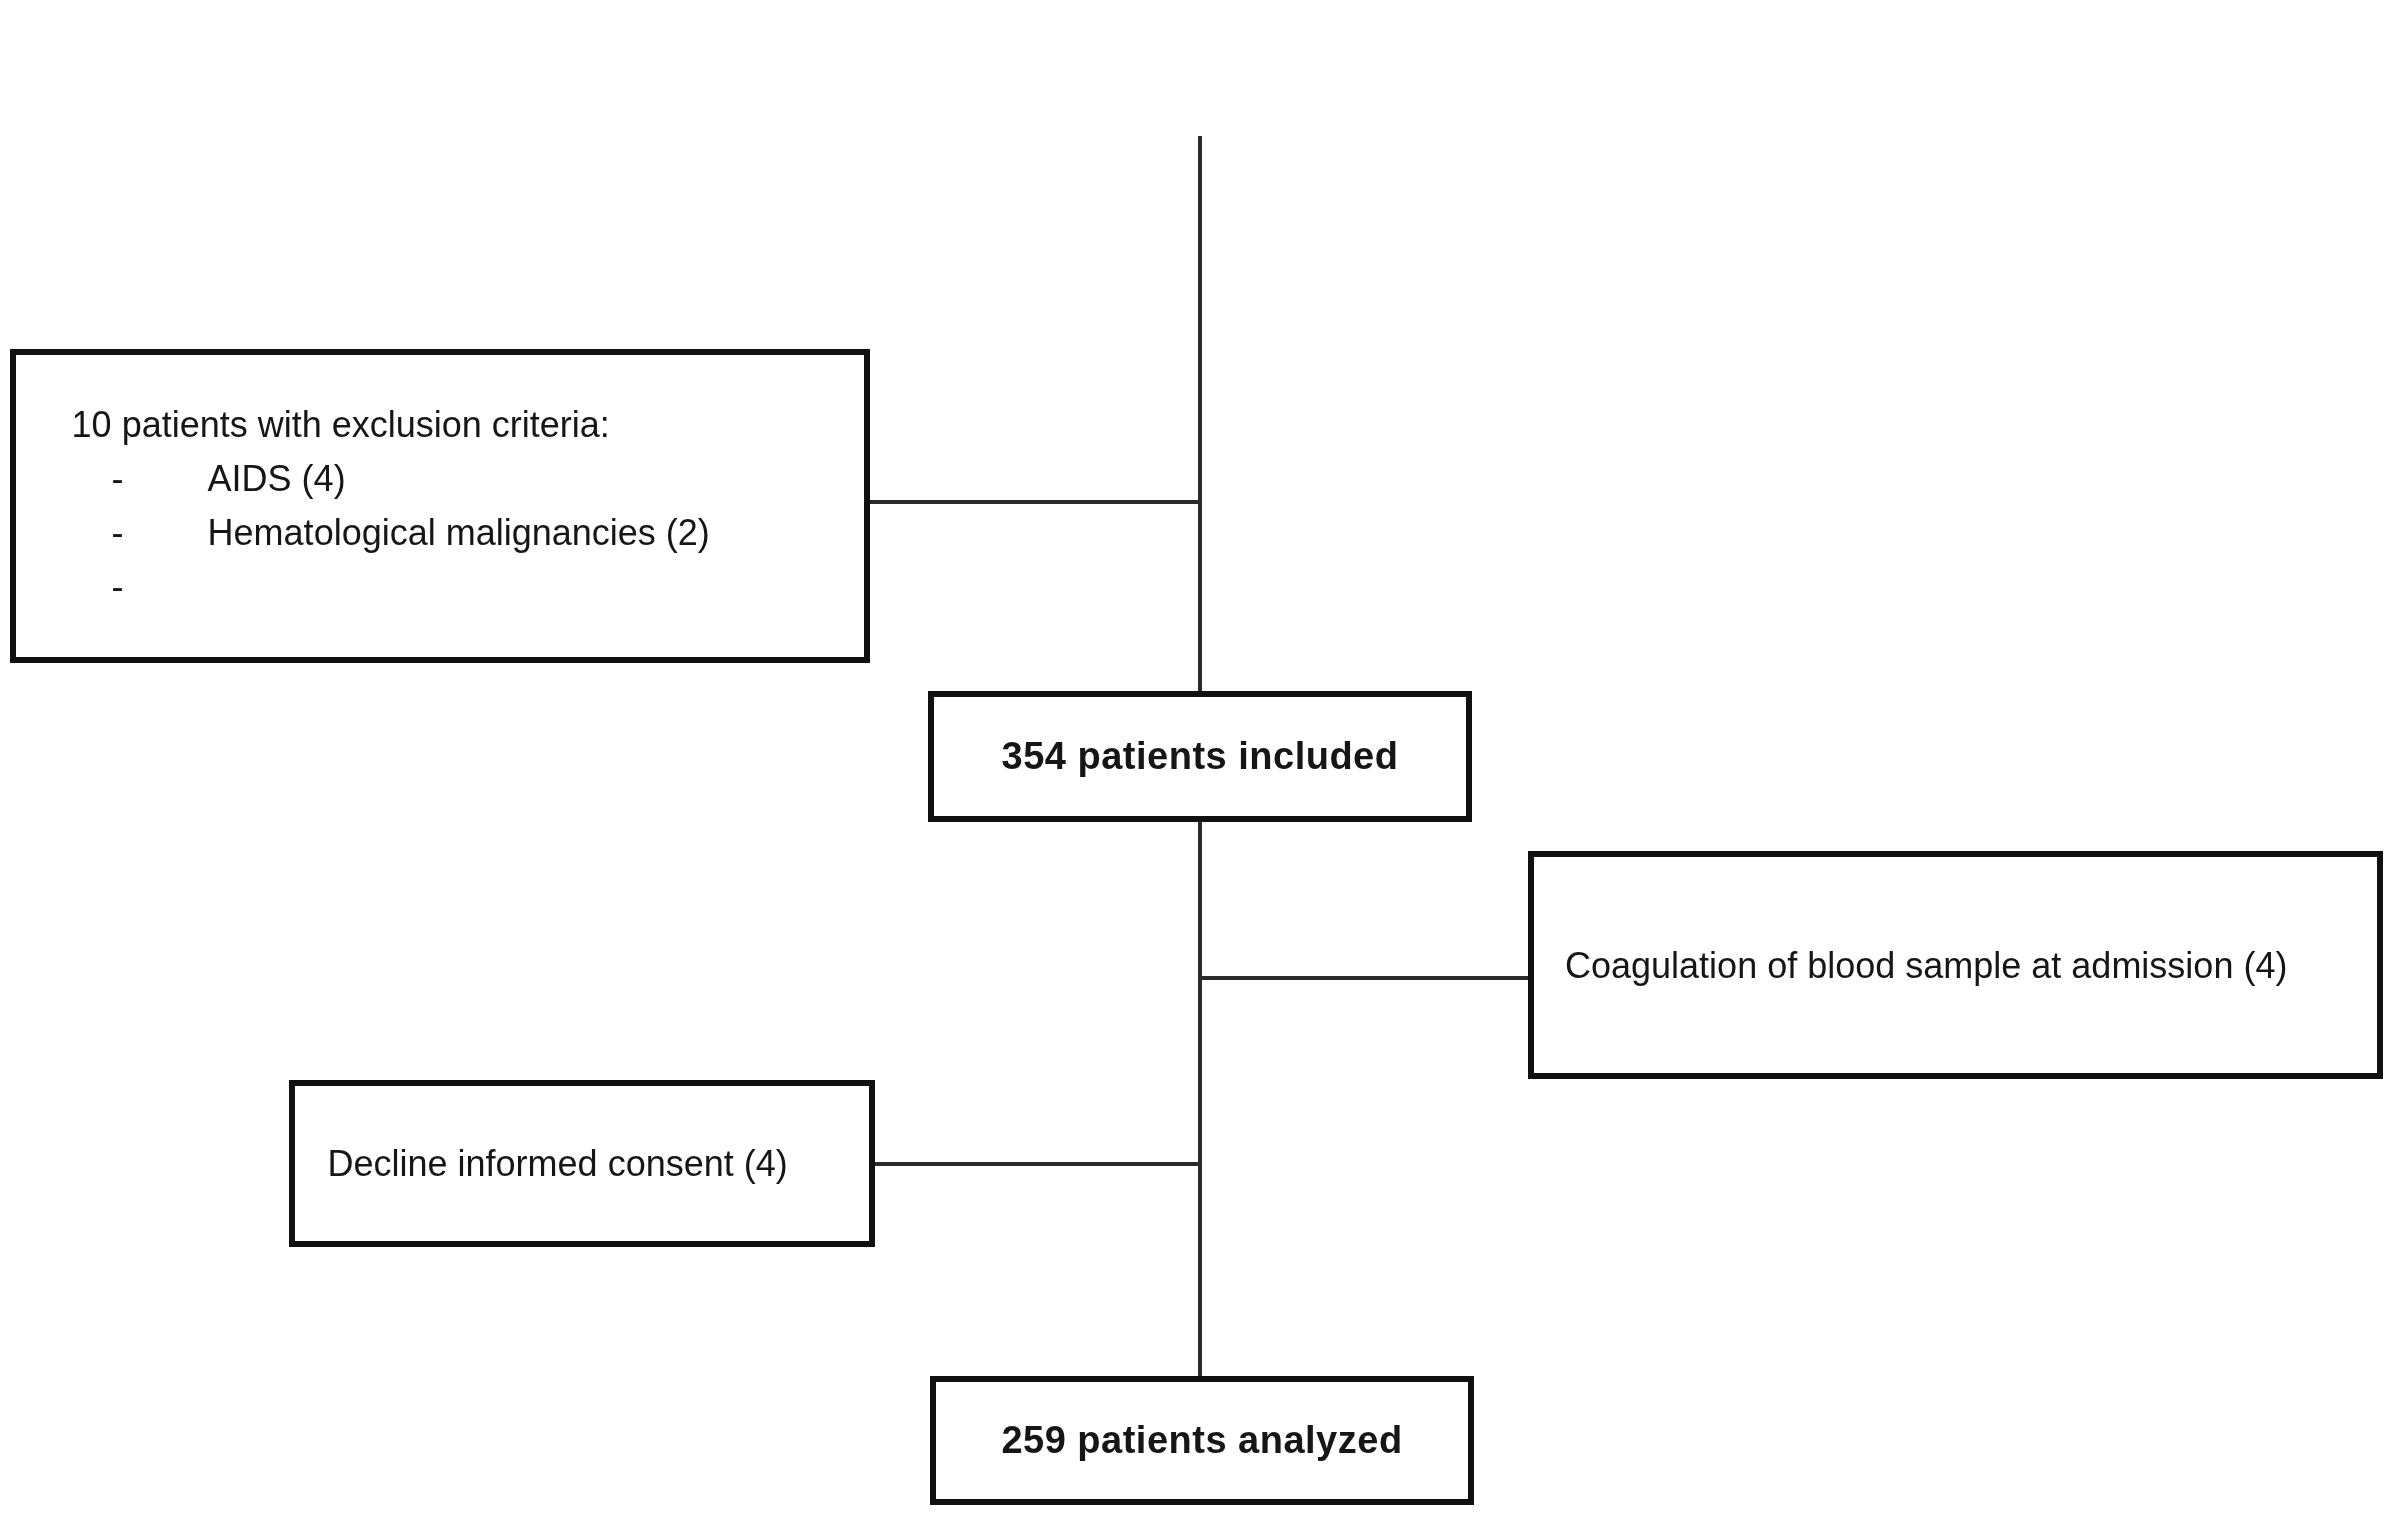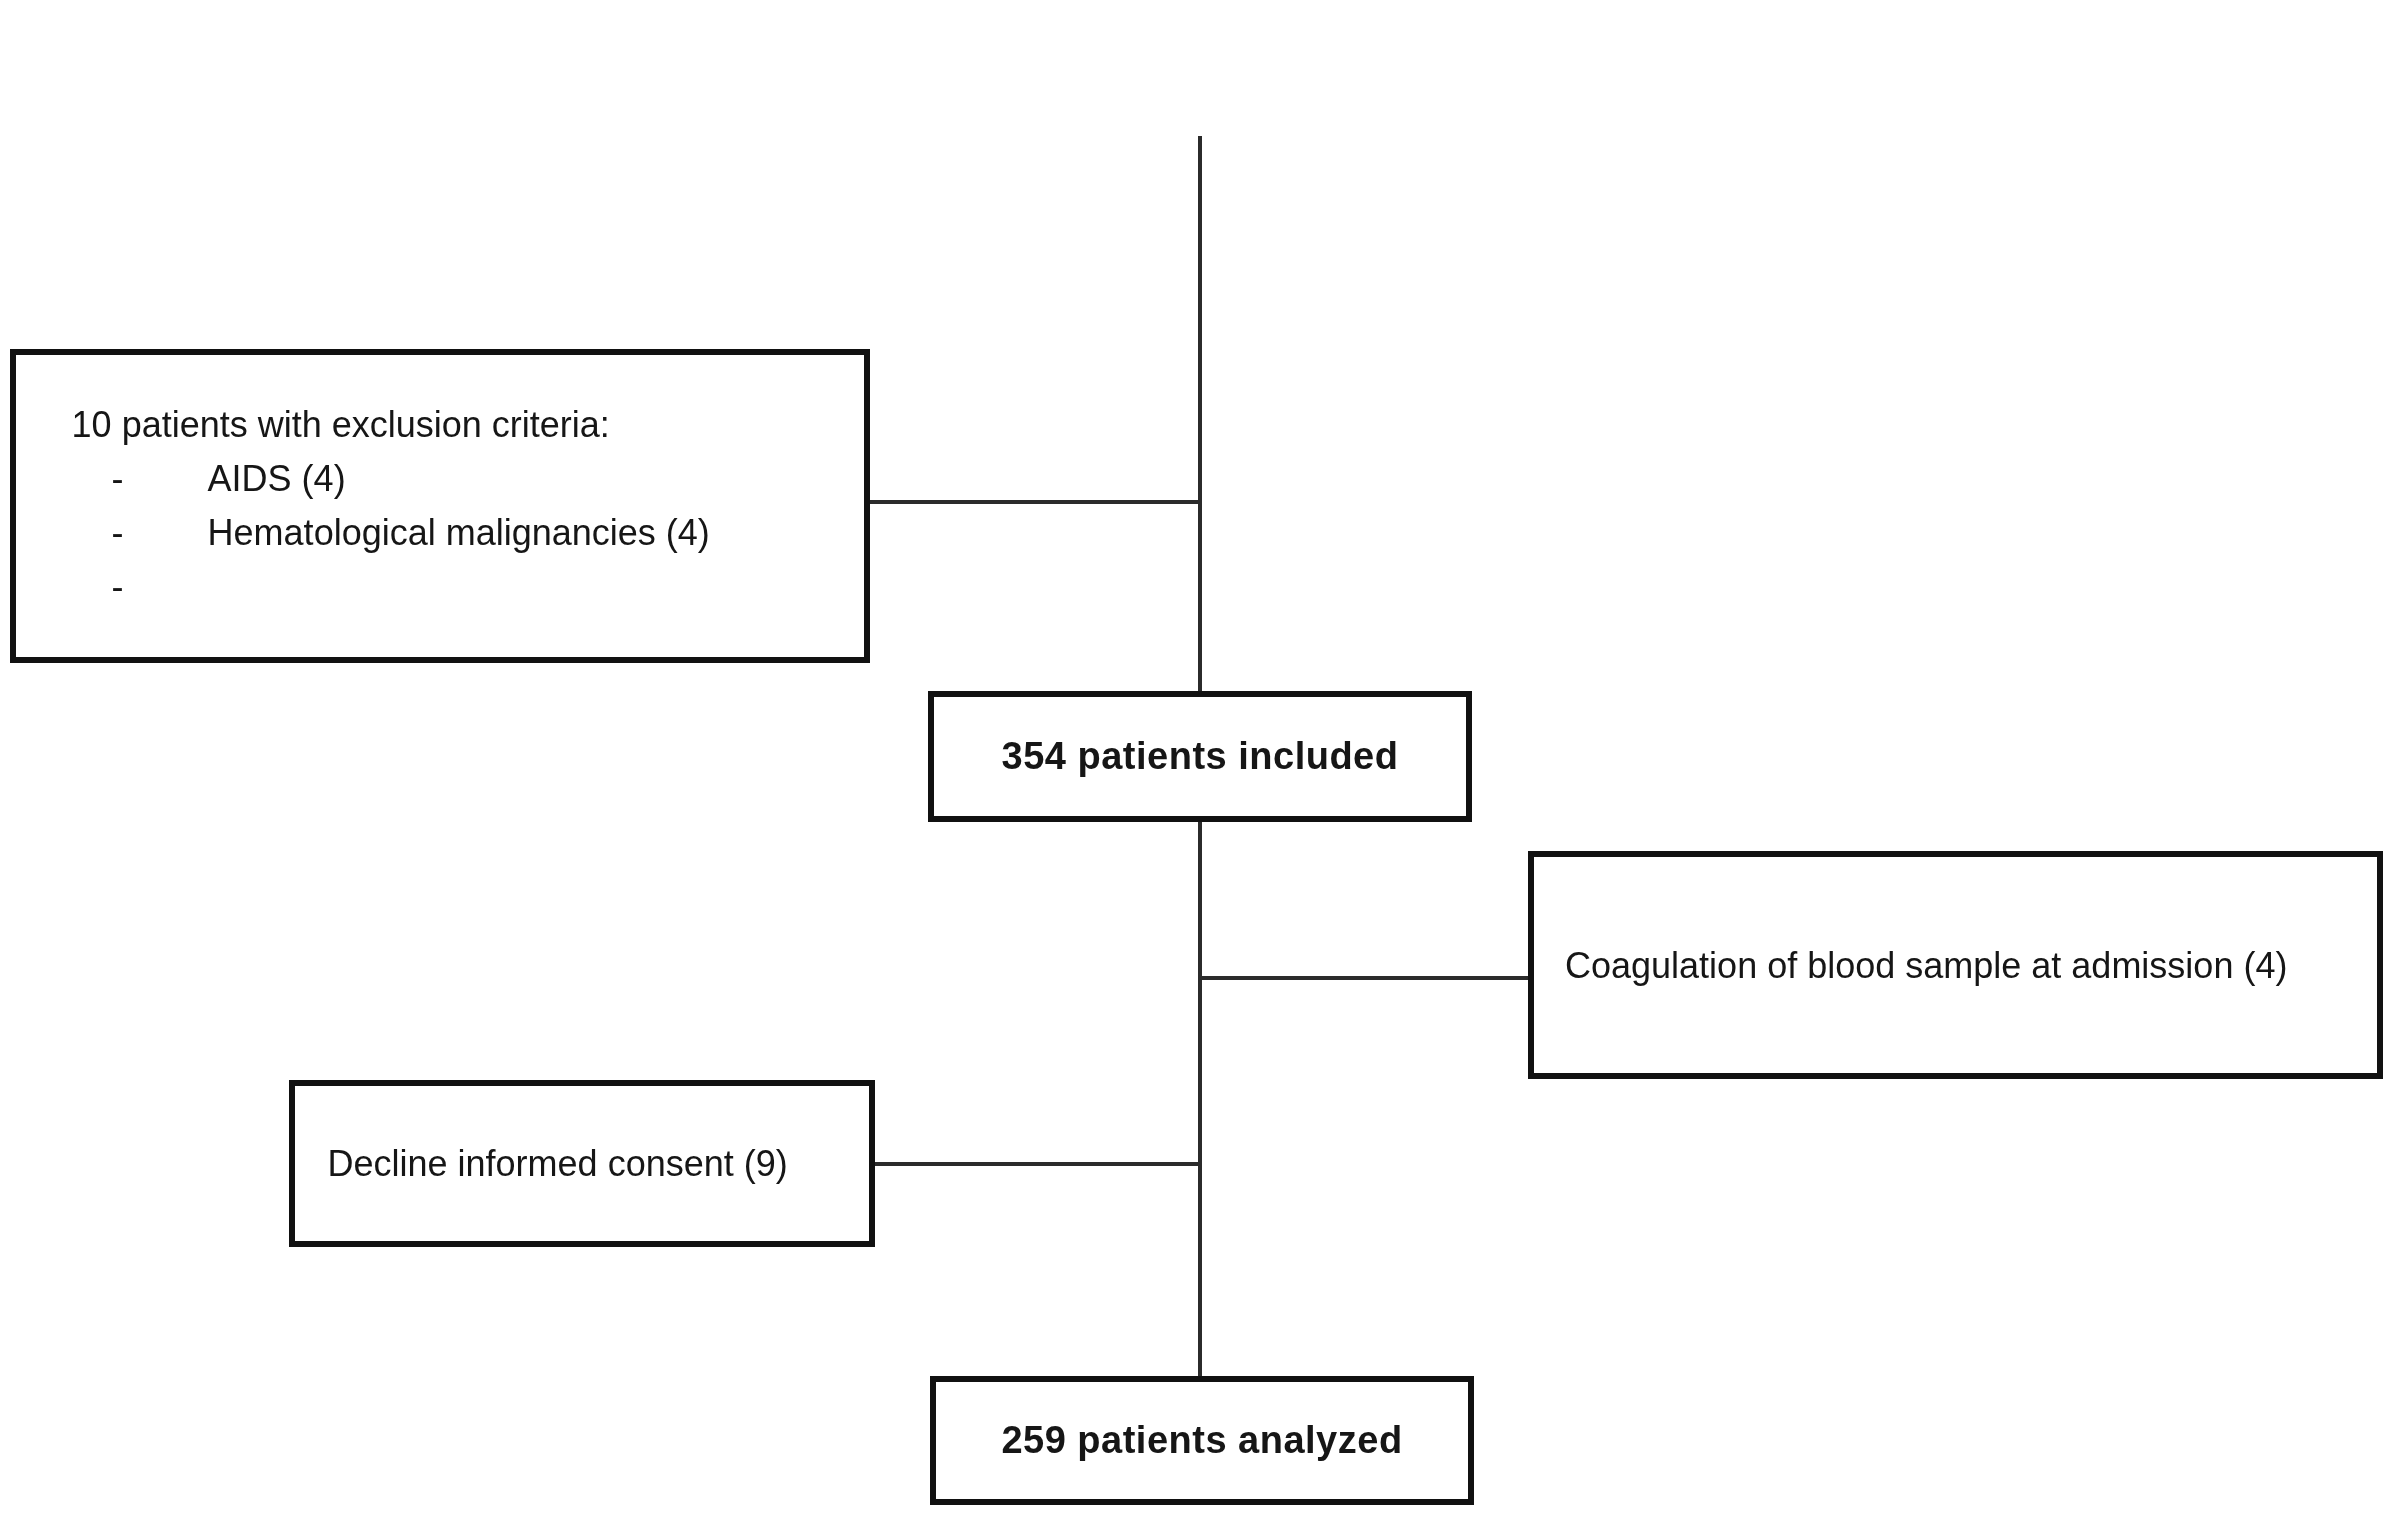--- a/index.html
+++ b/index.html
@@ -96,37 +96,37 @@
 
 
   <div class="node" id="box-exclusion">
     <div class="exclusion-header">10 patients with exclusion criteria:</div>
     <div class="exclusion-item">
       <span class="dash">-</span>
       <span class="item-label">AIDS (4)</span>
     </div>
     <div class="exclusion-item">
       <span class="dash">-</span>
-      <span class="item-label">Hematological malignancies (4)</span>
+      <span class="item-label">Hematological malignancies (2)</span>
     </div>
     <div class="exclusion-item">
       <span class="dash">-</span>
     </div>
   </div>
 
   <div class="node centered" id="box-included">
     <span class="headline">354 patients included</span>
   </div>
 
   <div class="node left-aligned" id="box-sample">
     <div class="body-text">Coagulation of blood sample at admission (4)</div>
   </div>
 
   <div class="node left-aligned" id="box-declined">
-    <div class="body-text">Decline informed consent (9)</div>
+    <div class="body-text">Decline informed consent (4)</div>
   </div>
 
   <div class="node centered" id="box-analyzed">
     <span class="headline">259 patients analyzed</span>
   </div>
 
 </div>
 
 
 </body></html>

